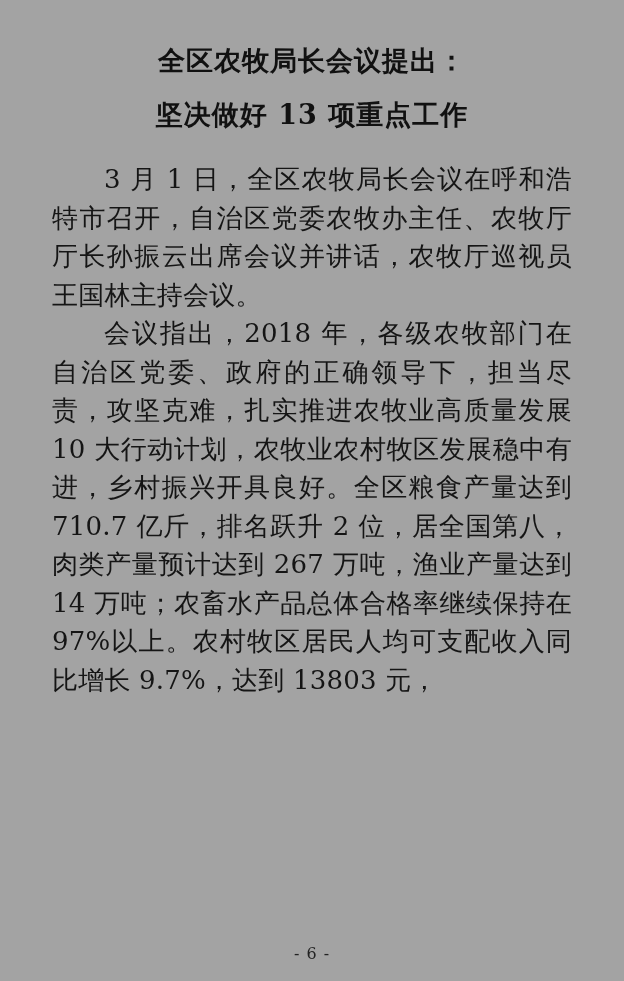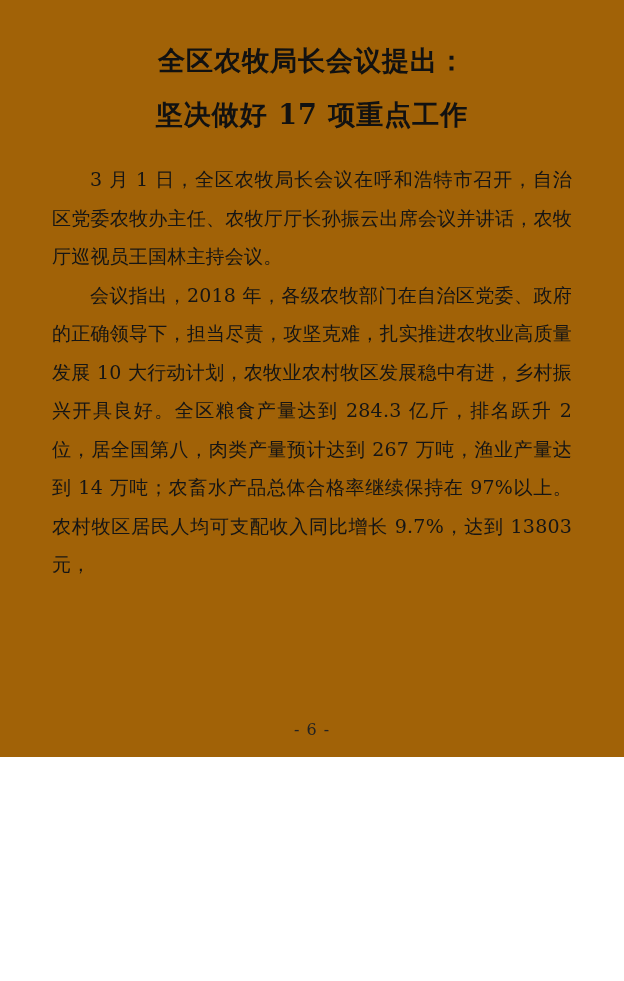--- a/index.html
+++ b/index.html
@@ -10,40 +10,40 @@
   body {
     width: 624px;
     height: 981px;
     font-family: "DejaVu Serif", "Liberation Serif", serif;
     color: #1a1a1a;
     position: relative;
     overflow: hidden;
   }
   .page {
     width: 624px;
-    height: 757px;
+    height: 981px;
     box-sizing: border-box;
     padding: 34px 52px 8px 52px;
     position: relative;
-    background: #a16207;
+    background: #a3a3a3;
   }
   .title-block {
     text-align: center;
     margin-bottom: 18px;
   }
   .title-line {
     font-family: "DejaVu Serif", "Liberation Serif", serif;
     font-weight: bold;
     font-size: 27px;
     line-height: 54px;
     letter-spacing: 1px;
     color: #111;
   }
   .body-text {
-    font-size: 19px;
+    font-size: 26px;
     line-height: 38.5px;
     text-align: justify;
     text-justify: inter-ideograph;
     letter-spacing: 0.2px;
     color: #151515;
   }
   .para {
     margin: 0;
     text-indent: 2em;
   }
@@ -58,23 +58,23 @@
     letter-spacing: 1px;
   }
 </style>
 </head>
 <body>
 
 <div class="page">
 
   <div class="title-block">
     <div class="title-line">全区农牧局长会议提出：</div>
-    <div class="title-line">坚决做好 17 项重点工作</div>
+    <div class="title-line">坚决做好 13 项重点工作</div>
   </div>
 
   <div class="body-text">
     <p class="para">3 月 1 日，全区农牧局长会议在呼和浩特市召开，自治区党委农牧办主任、农牧厅厅长孙振云出席会议并讲话，农牧厅巡视员王国林主持会议。</p>
-    <p class="para">会议指出，2018 年，各级农牧部门在自治区党委、政府的正确领导下，担当尽责，攻坚克难，扎实推进农牧业高质量发展 10 大行动计划，农牧业农村牧区发展稳中有进，乡村振兴开具良好。全区粮食产量达到 284.3 亿斤，排名跃升 2 位，居全国第八，肉类产量预计达到 267 万吨，渔业产量达到 14 万吨；农畜水产品总体合格率继续保持在 97%以上。农村牧区居民人均可支配收入同比增长 9.7%，达到 13803 元，</p>
+    <p class="para">会议指出，2018 年，各级农牧部门在自治区党委、政府的正确领导下，担当尽责，攻坚克难，扎实推进农牧业高质量发展 10 大行动计划，农牧业农村牧区发展稳中有进，乡村振兴开具良好。全区粮食产量达到 710.7 亿斤，排名跃升 2 位，居全国第八，肉类产量预计达到 267 万吨，渔业产量达到 14 万吨；农畜水产品总体合格率继续保持在 97%以上。农村牧区居民人均可支配收入同比增长 9.7%，达到 13803 元，</p>
   </div>
 
   <div class="footer">- 6 -</div>
 
 </div>
 
 </body></html>

